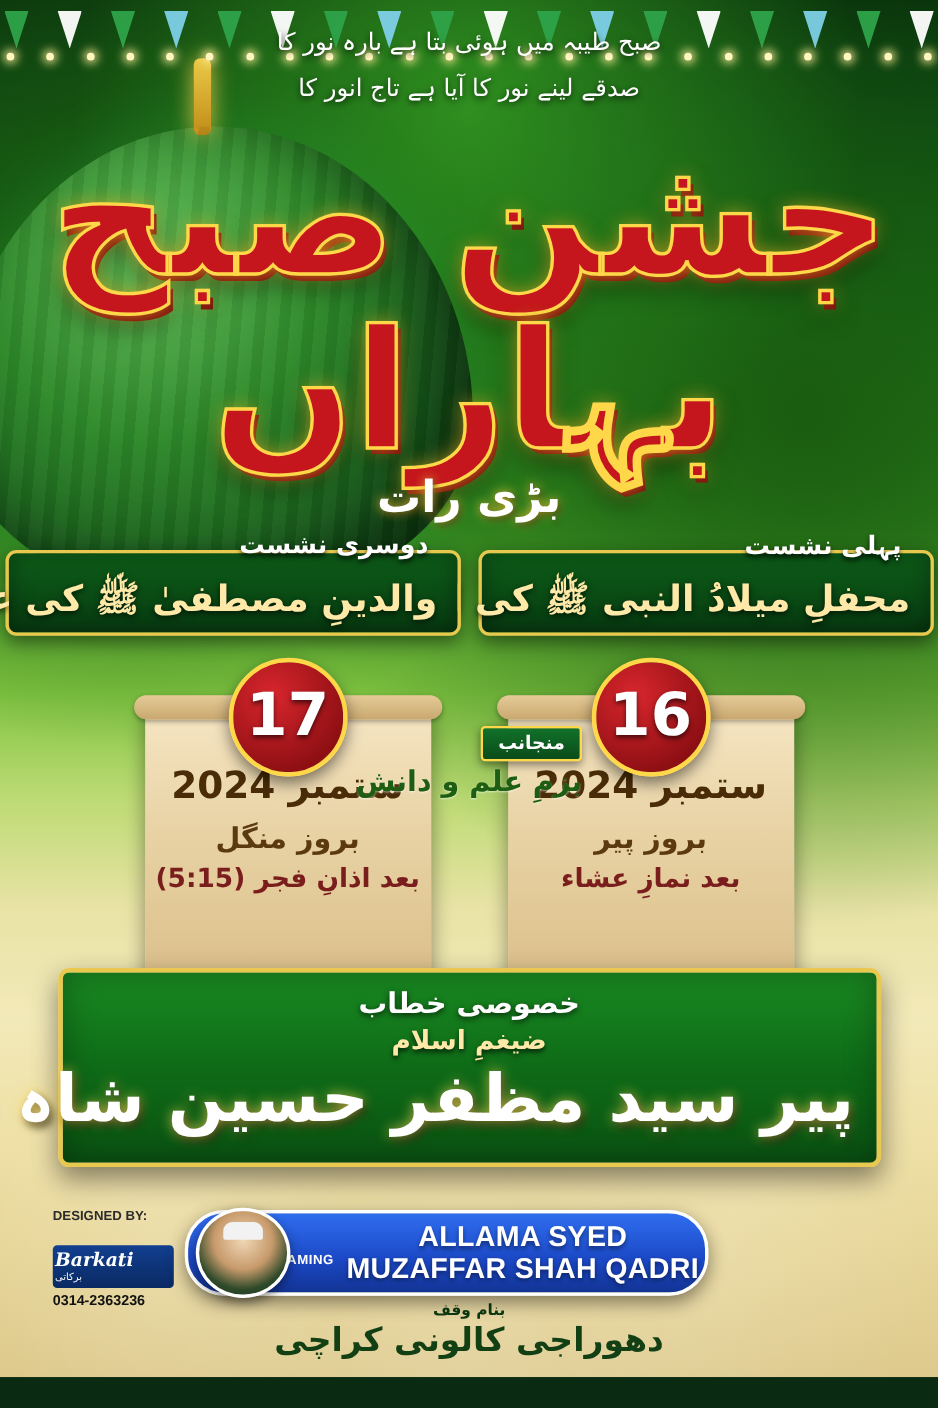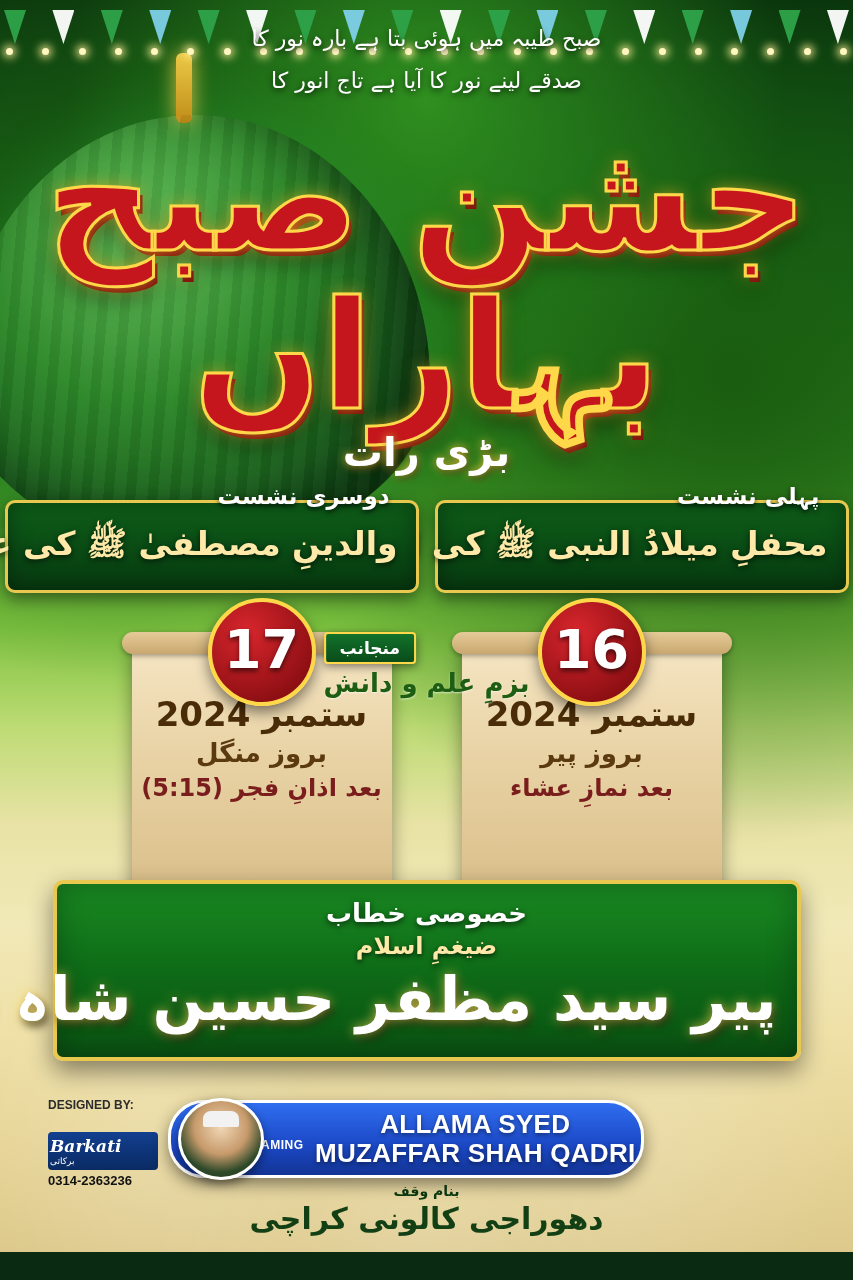--- a/index.html
+++ b/index.html
@@ -168,21 +168,21 @@
     left: 0; right: 0;
     display: flex;
     flex-direction: row-reverse;
     justify-content: center;
     gap: 16px;
     z-index: 6;
   }
   .session {
     position: relative;
     width: 372px;
-    padding: 16px 18px 21px;
+    padding: 16px 18px 6px;
     border-radius: 10px;
     background: linear-gradient(180deg, #0e5f19 0%, #0a4a14 55%, #073a10 100%);
     border: 3px solid #e9c84f;
     box-shadow: 0 6px 16px rgba(0,0,0,.45), inset 0 0 22px rgba(0,0,0,.35);
     text-align: left;
     direction: rtl;
   }
   .session .tag {
     position: absolute;
     top: -20px;
@@ -261,39 +261,39 @@
     font-weight: bold;
     color: #4a2c08;
     line-height: 1.3;
     white-space: nowrap;
   }
   .dc-day {
     font-family: "DejaVu Sans", sans-serif;
     font-size: 26px;
     font-weight: bold;
     color: #5b3a10;
-    margin-top: 2px;
+    margin-top: 12px;
     text-align: center;
   }
   .dc-time {
     font-family: "DejaVu Sans", sans-serif;
     font-size: 24px;
     font-weight: bold;
     color: #7a1d1d;
     margin-top: 6px;
   }
 
   
   .mid-ribbon {
     position: absolute;
-    top: 632px;
+    top: 660px;
     left: 50%;
     transform: translateX(-50%);
     z-index: 8;
-    text-align: left;
+    text-align: right;
     direction: rtl;
   }
   .mid-ribbon .pill {
     background: linear-gradient(180deg, #12722a, #0a4c1a);
     border: 2px solid #ffd84a;
     color: #fff;
     font-family: "DejaVu Sans", sans-serif;
     font-size: 17px;
     font-weight: bold;
     padding: 4px 14px;

